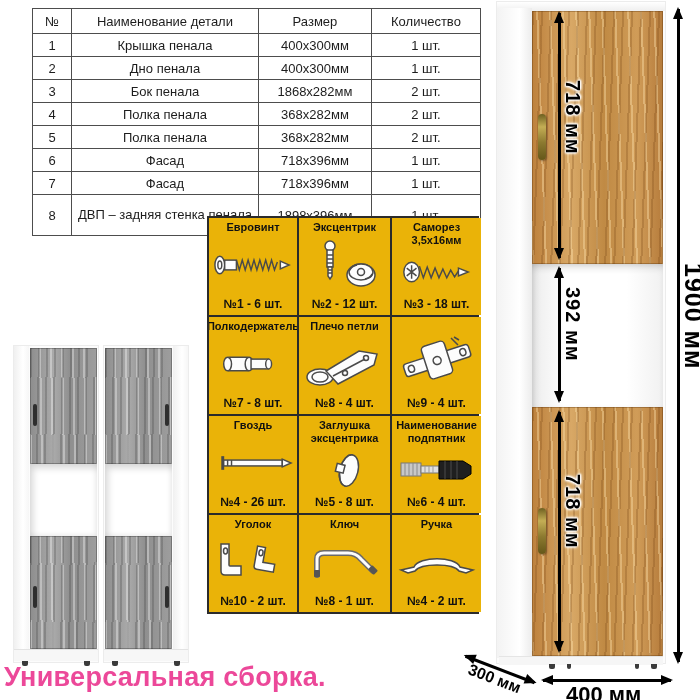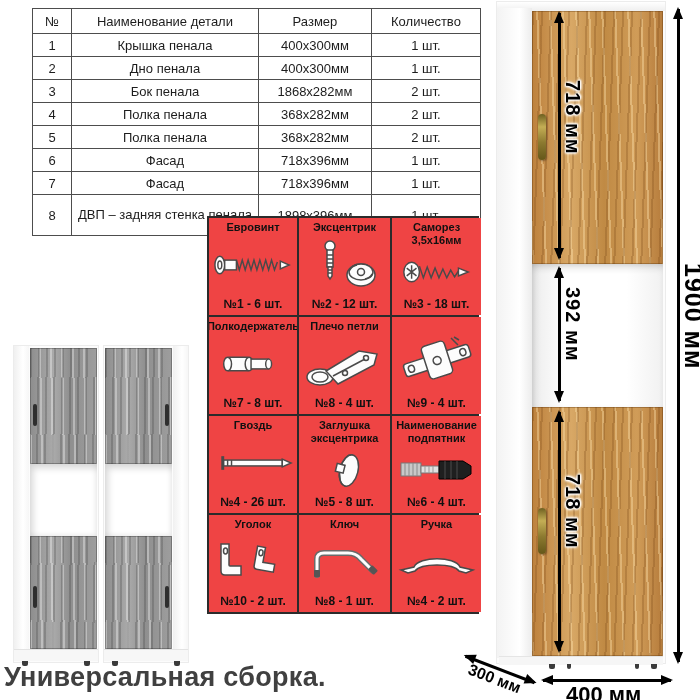--- a/index.html
+++ b/index.html
@@ -16,21 +16,21 @@
   td.c-name,th.c-name{width:166px;text-align:center;}
   td.c-size,th.c-size{width:100px;text-align:center;margin-top:36px;}
   td.c-qty,th.c-qty{width:96px;text-align:center;}
   tr.last td{height:38px;}
   td.wrap{white-space:normal;line-height:1.25;}
 
   
   .hw-grid{position:absolute;left:207px;top:216px;width:268px;height:394px;
            display:grid;grid-template-columns:88px 91px 89px;grid-auto-rows:1fr;
            border:2px solid #2b2b2b;background:#2b2b2b;grid-gap:2px;}
-  .hw-cell{background:#ef4444;display:flex;flex-direction:column;align-items:center;
+  .hw-cell{background:#eab308;display:flex;flex-direction:column;align-items:center;
            justify-content:space-between;padding:3px 2px 4px 2px;overflow:hidden;}
   .hw-name{font-weight:bold;font-size:11px;line-height:1.15;text-align:center;color:#111;}
   .hw-icon{flex:1;display:flex;align-items:center;justify-content:center;width:100%;}
   .hw-count{font-weight:bold;font-size:12px;color:#111;}
 
   
   .wood{background:
     repeating-linear-gradient(92deg,rgba(122,72,22,.28) 0 2px,rgba(0,0,0,0) 2px 9px),
     repeating-linear-gradient(88deg,rgba(255,228,175,.4) 0 2px,rgba(0,0,0,0) 2px 13px),
     linear-gradient(90deg,#bd813d,#d8a866 30%,#c08a44 55%,#d09c58 80%,#b67c3c);
@@ -109,21 +109,21 @@
   .dim-h{position:absolute;font-weight:bold;color:#000;white-space:nowrap;}
   .lbl-1900{left:679px;top:263px;font-size:25px;}
   .lbl-718-top{left:561px;top:80px;}
   .lbl-392{left:561px;top:287px;}
   .lbl-718-bot{left:561px;top:474px;}
   .lbl-400{left:566px;top:682px;font-size:22px;}
   .lbl-300{left:467px;top:670px;font-size:16px;transform:rotate(21deg);}
 
   
   .caption{position:absolute;left:4px;top:662px;font-size:27px;font-weight:bold;
-           color:#404040;letter-spacing:.3px;}
+           color:#ec4899;letter-spacing:.3px;}
 
   svg .ln{stroke:#4a4a4a;stroke-width:1.5;fill:none;}
   svg .fl{stroke:#4a4a4a;stroke-width:1.5;fill:#fdfdfd;}
 </style>
 </head>
 <body>
 
 <div class="page">
 
   <table class="parts">

